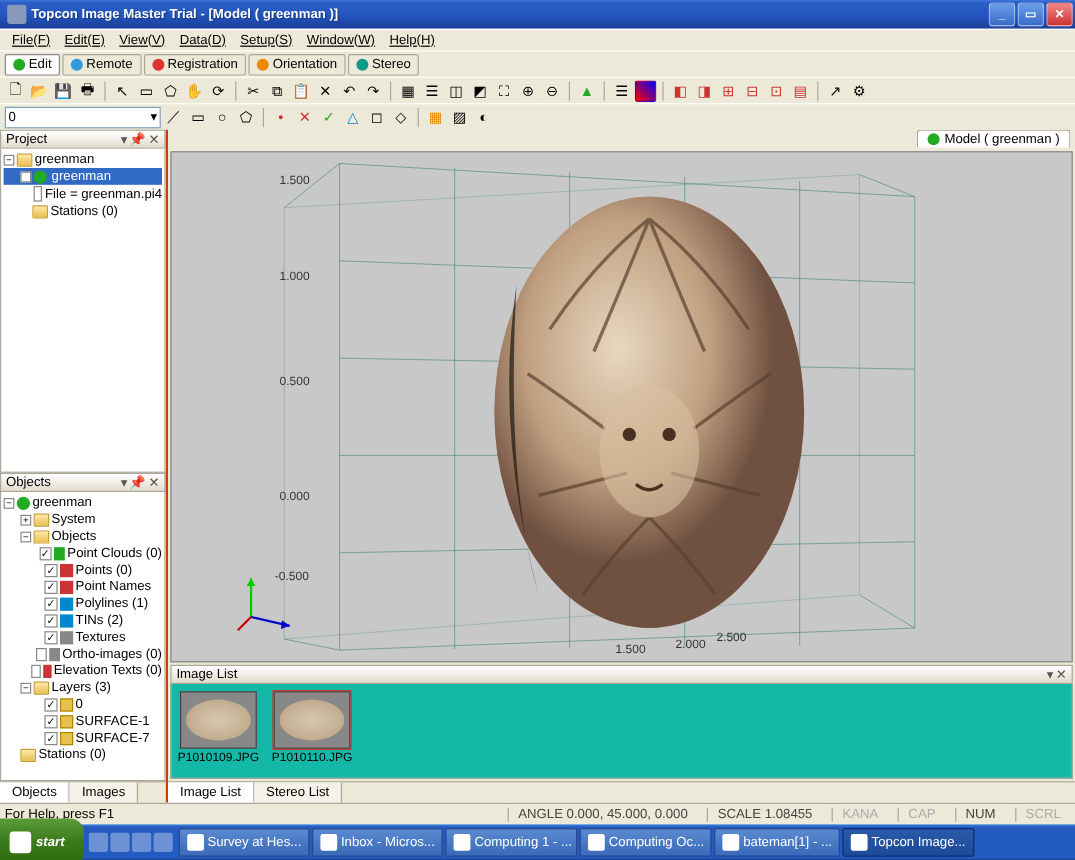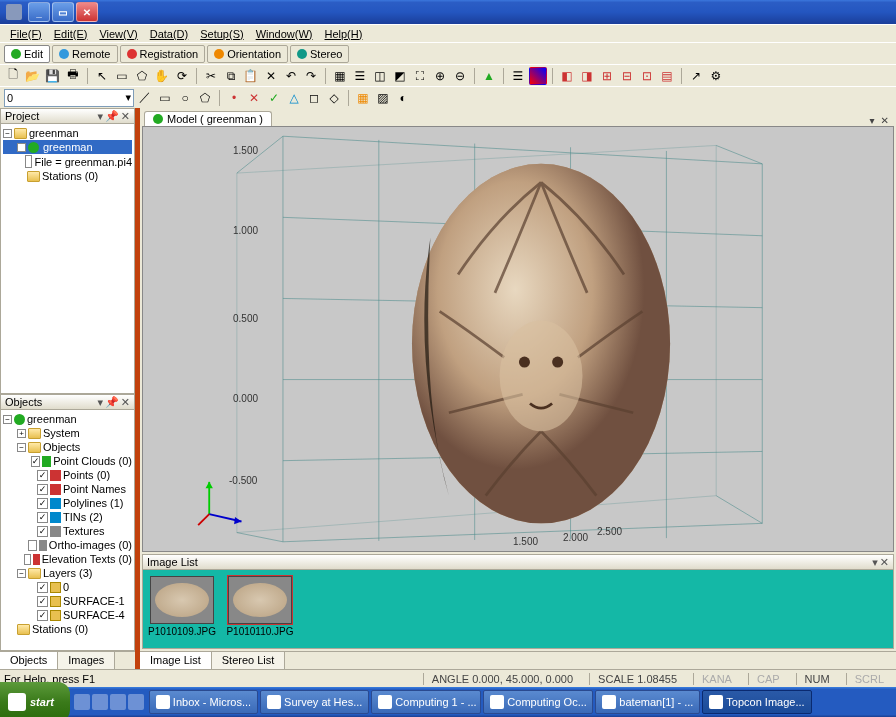--- a/index.html
+++ b/index.html
@@ -25,36 +25,36 @@
 .dot.green { background: #2a2; } .dot.blue { background: #39d; } .dot.red { background: #d33; } .dot.orange { background: #e80; } .dot.teal { background: #198; }
 
 
 .toolbar { height: 22px; background: #ece9d8; display: flex; align-items: center; padding: 0 4px; gap: 2px; border-top: 1px solid #fff; }
 .tb-btn { width: 18px; height: 18px; border: 1px solid transparent; display: flex; align-items: center; justify-content: center; font-size: 12px; }
 .tb-sep { width: 1px; height: 16px; background: #aca899; margin: 0 3px; }
 .tb-combo { width: 130px; height: 18px; border: 1px solid #7f9db9; background: white; font-size: 11px; padding: 0 2px; display: flex; align-items: center; justify-content: space-between; }
 
 
 .main { flex: 1; display: flex; overflow: hidden; }
-.left-col { width: 140px; display: flex; flex-direction: column; border-right: 5px solid #c2410c; }
+.left-col { width: 140px; display: flex; flex-direction: column; border-right: 2px solid #c2410c; }
 .panel-header { height: 16px; background: linear-gradient(#fff, #e0dccc); border: 1px solid #aca899; display: flex; align-items: center; padding: 0 4px; font-size: 11px; justify-content: space-between; }
 .panel-header .ctrls { display: flex; gap: 2px; font-size: 9px; color: #555; }
 .panel-body { background: white; flex: 1; overflow: auto; border: 1px solid #aca899; border-top: none; padding: 2px; }
 .tree-item { display: flex; align-items: center; gap: 2px; padding: 1px 0; white-space: nowrap; }
 .tree-indent { display: inline-block; }
 .tree-toggle { width: 9px; height: 9px; border: 1px solid #888; font-size: 8px; line-height: 7px; text-align: center; background: white; }
 .folder-icon { width: 13px; height: 11px; background: linear-gradient(#ffe9a8, #e8c050); border: 1px solid #c8a030; border-radius: 1px; }
 .file-icon { width: 11px; height: 13px; background: white; border: 1px solid #888; }
 .chk { width: 11px; height: 11px; border: 1px solid #888; background: white; font-size: 9px; line-height: 9px; text-align: center; }
 .tree-item.sel { background: #316ac5; color: white; }
 .tree-item.sel .tree-label { background: #316ac5; color: white; }
 
 
 .right-col { flex: 1; display: flex; flex-direction: column; }
-.doc-tab { height: 18px; display: flex; align-items: flex-end; padding: 0 4px; }
+.doc-tab { height: 18px; display: flex; align-items: flex-end; padding: 0 4px; flex-direction: column; }
 .doc-tab-inner { background: white; border: 1px solid #aca899; border-bottom: none; padding: 1px 8px; display: flex; align-items: center; gap: 4px; border-radius: 3px 3px 0 0; }
 .doc-tab .spacer { flex: 1; }
 .doc-ctrl { font-size: 10px; padding: 0 3px; color: #444; }
 
 .viewport { flex: 1; background: #c8c8c8; position: relative; border: 1px solid #888; margin: 0 2px; overflow: hidden; }
 .viewport svg { position: absolute; inset: 0; width: 100%; height: 100%; }
 .axis-label { position: absolute; font-size: 10px; color: #333; }
 
 .image-list-panel { height: 95px; display: flex; flex-direction: column; margin: 2px; }
 .image-strip { flex: 1; background: #14b8a6; border: 1px solid #aca899; border-top: none; display: flex; gap: 12px; padding: 6px; }
@@ -83,20 +83,21 @@
 .task-item.active { background: linear-gradient(#2a5aa8, #1a4a98); border-color: #0a2a70; }
 .task-item .ticon { width: 14px; height: 14px; background: #fff; border-radius: 2px; flex-shrink: 0; }
 .ql { display: flex; gap: 2px; padding: 0 4px; }
 .ql .qi { width: 16px; height: 16px; background: #fff5; border-radius: 2px; }
 </style>
 </head>
 <body>
 
 <div class="titlebar">
   <div class="app-icon"></div>
+  <div class="title-text">Topcon Image Master Trial - [Model ( greenman )]</div>
   <div class="win-btn win-min">_</div>
   <div class="win-btn win-max">▭</div>
   <div class="win-btn win-close">✕</div>
 </div>
 
 <div class="menubar">
   <span>File(F)</span>
   <span>Edit(E)</span>
   <span>View(V)</span>
   <span>Data(D)</span>
@@ -321,21 +322,21 @@
           <div class="tree-item">
             <span class="tree-indent" style="width:32px"></span>
             <span class="chk">✓</span>
             <span style="width:11px;height:11px;background:#e8c050;border:1px solid #a80;display:inline-block"></span>
             <span>SURFACE-1</span>
           </div>
           <div class="tree-item">
             <span class="tree-indent" style="width:32px"></span>
             <span class="chk">✓</span>
             <span style="width:11px;height:11px;background:#e8c050;border:1px solid #a80;display:inline-block"></span>
-            <span>SURFACE-4</span>
+            <span>SURFACE-7</span>
           </div>
         </div>
       <div class="tree-item">
           <span class="tree-indent" style="width:12px"></span>
           <span class="folder-icon"></span>
           <span>Stations (0)</span>
         </div>
     </div>
 
     <div class="bottom-tabs">
@@ -417,21 +418,21 @@
           <polygon points="0,-35 -4,-28 4,-28" fill="#0c0"></polygon>
           <line x1="0" y1="0" x2="35" y2="8" stroke="#00c" stroke-width="2"></line>
           <polygon points="35,8 28,3 27,11" fill="#00c"></polygon>
           <line x1="0" y1="0" x2="-12" y2="12" stroke="#c00" stroke-width="2"></line>
         </g>
       </svg>
 
       <div class="axis-label" style="left:90px;top:18px">1.500</div>
       <div class="axis-label" style="left:90px;top:98px">1.000</div>
       <div class="axis-label" style="left:90px;top:186px">0.500</div>
-      <div class="axis-label" style="left:90px;top:266px">0.000</div>
+      <div class="axis-label" style="left:90px;top:282px">0.000</div>
       <div class="axis-label" style="left:86px;top:348px">-0.500</div>
 
       <div class="axis-label" style="left:370px;bottom:4px">1.500</div>
       <div class="axis-label" style="left:420px;bottom:8px">2.000</div>
       <div class="axis-label" style="left:454px;bottom:14px">2.500</div>
     </div>
 
     <div class="image-list-panel">
       <div class="panel-header">
         <span>Image List</span>
@@ -480,25 +481,25 @@
     </div>
   <div class="ql">
     <div class="qi"></div>
     <div class="qi"></div>
     <div class="qi"></div>
     <div class="qi"></div>
   </div>
   <div id="task-items" style="display:flex">
       <div class="task-item">
         <span class="ticon"></span>
-        <span>Inbox - Micros...</span>
+        <span>Survey at Hes...</span>
       </div>
       <div class="task-item">
         <span class="ticon"></span>
-        <span>Survey at Hes...</span>
+        <span>Inbox - Micros...</span>
       </div>
       <div class="task-item">
         <span class="ticon"></span>
         <span>Computing 1 - ...</span>
       </div>
       <div class="task-item">
         <span class="ticon"></span>
         <span>Computing Oc...</span>
       </div>
       <div class="task-item">

